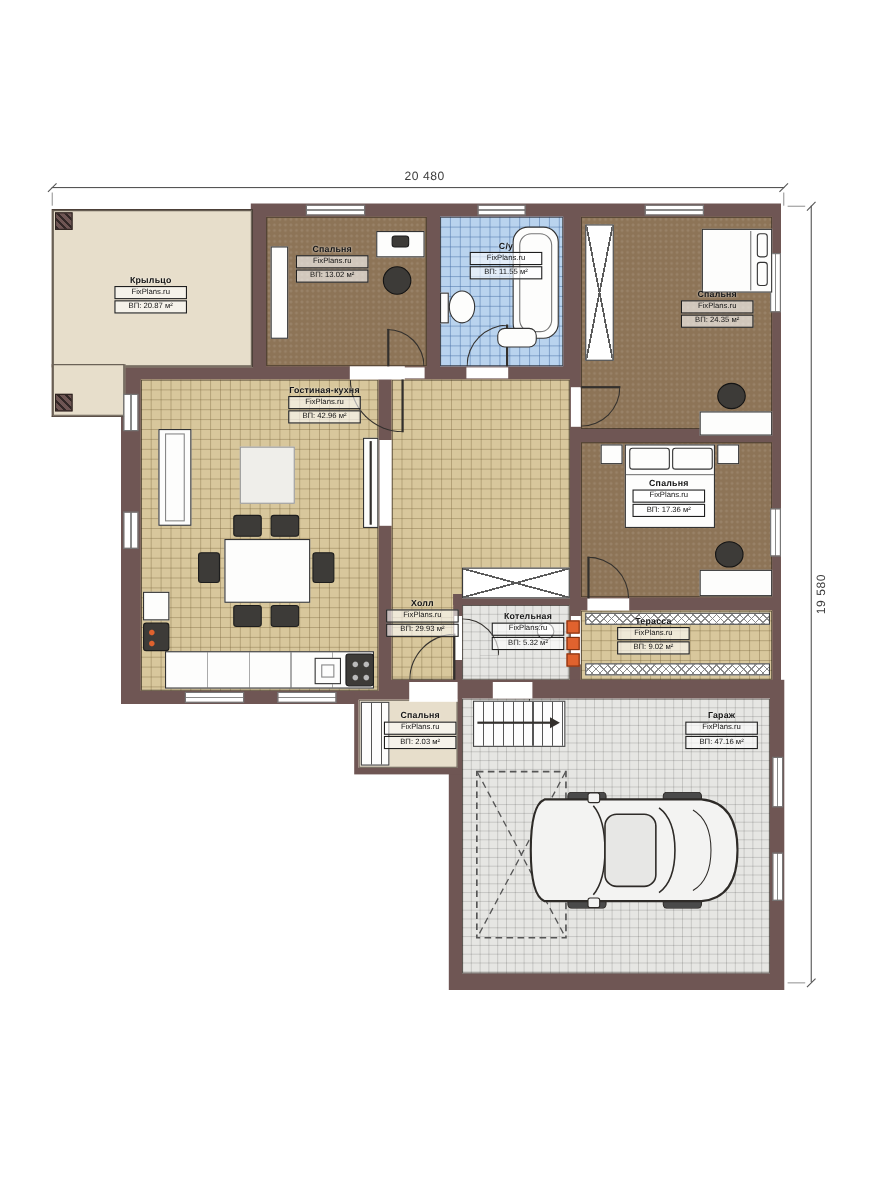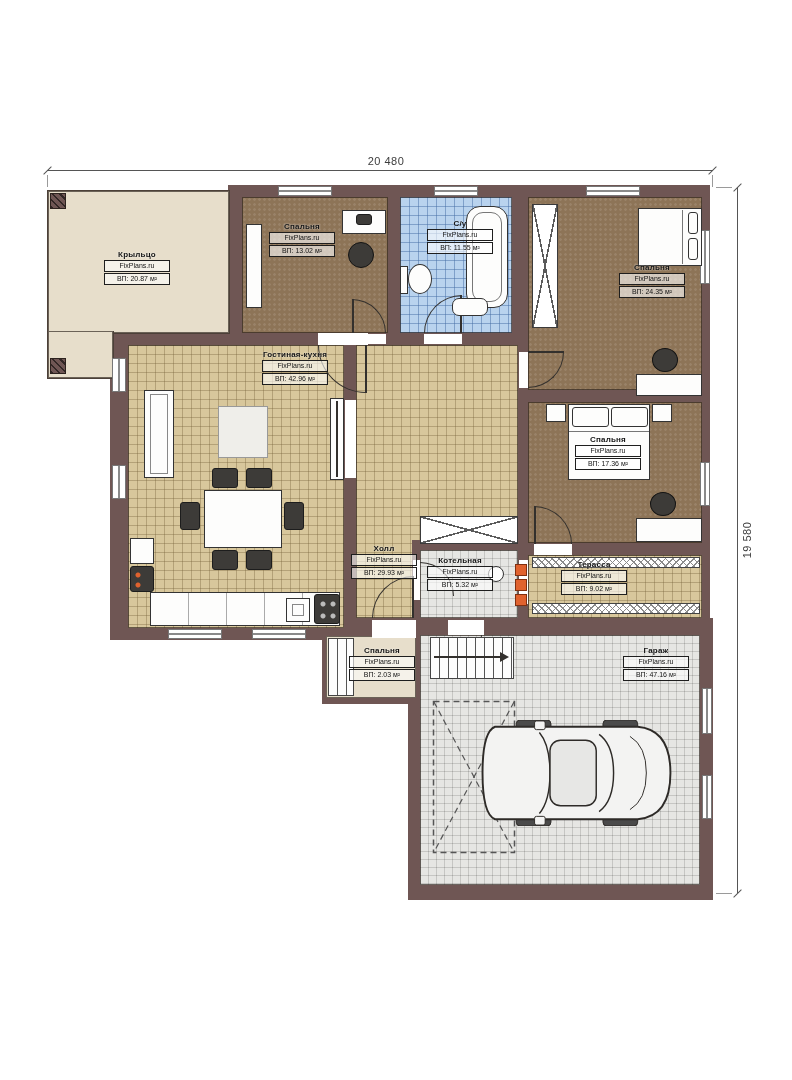--- a/index.html
+++ b/index.html
@@ -261,21 +261,21 @@
   <div class="rlabel" style="left:608px;top:435px;">
     <div class="rl-name">Спальня</div>
     <div class="rl-box">FixPlans.ru</div>
     <div class="rl-box">ВП: 17.36 м²</div>
   </div>
   <div class="rlabel" style="left:594px;top:560px;">
     <div class="rl-name">Терасса</div>
     <div class="rl-box">FixPlans.ru</div>
     <div class="rl-box">ВП: 9.02 м²</div>
   </div>
-  <div class="rlabel" style="left:460px;top:556px;text-align:center;">
+  <div class="rlabel" style="left:480px;top:556px;text-align:center;">
     <div class="rl-name">Котельная</div>
     <div class="rl-box">FixPlans.ru</div>
     <div class="rl-box">ВП: 5.32 м²</div>
   </div>
   <div class="rlabel" style="left:382px;top:646px;">
     <div class="rl-name">Спальня</div>
     <div class="rl-box">FixPlans.ru</div>
     <div class="rl-box">ВП: 2.03 м²</div>
   </div>
   <div class="rlabel" style="left:656px;top:646px;">

